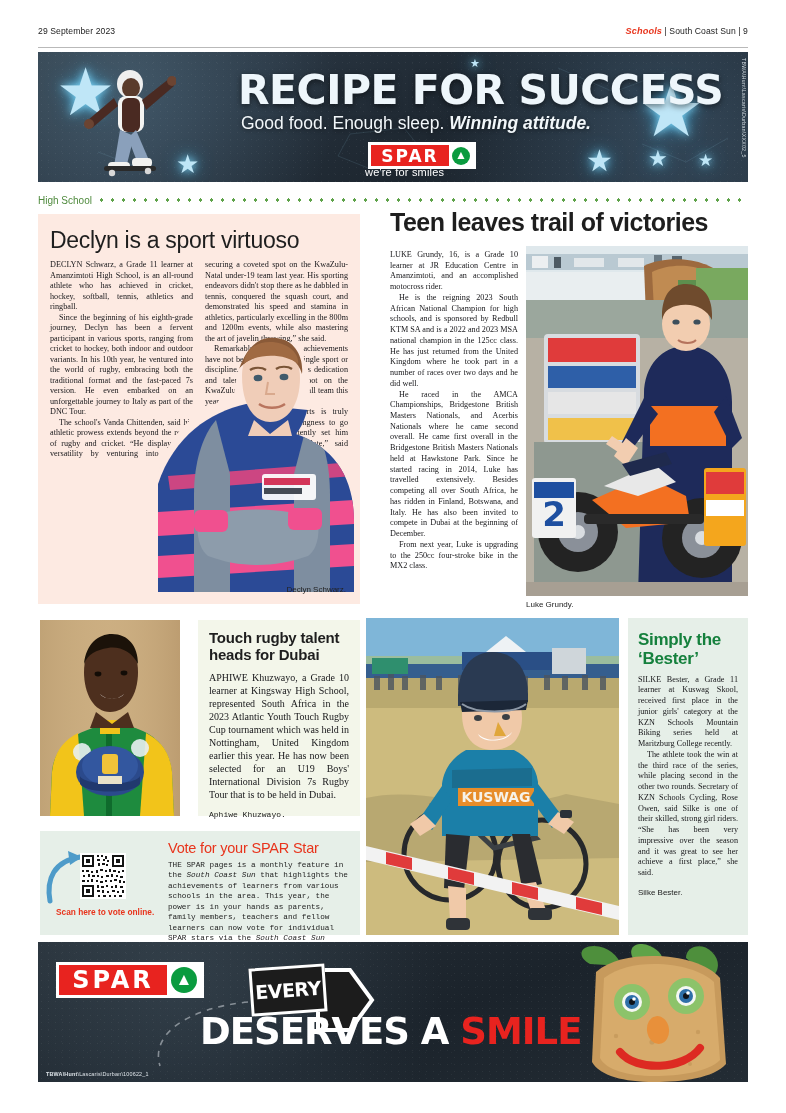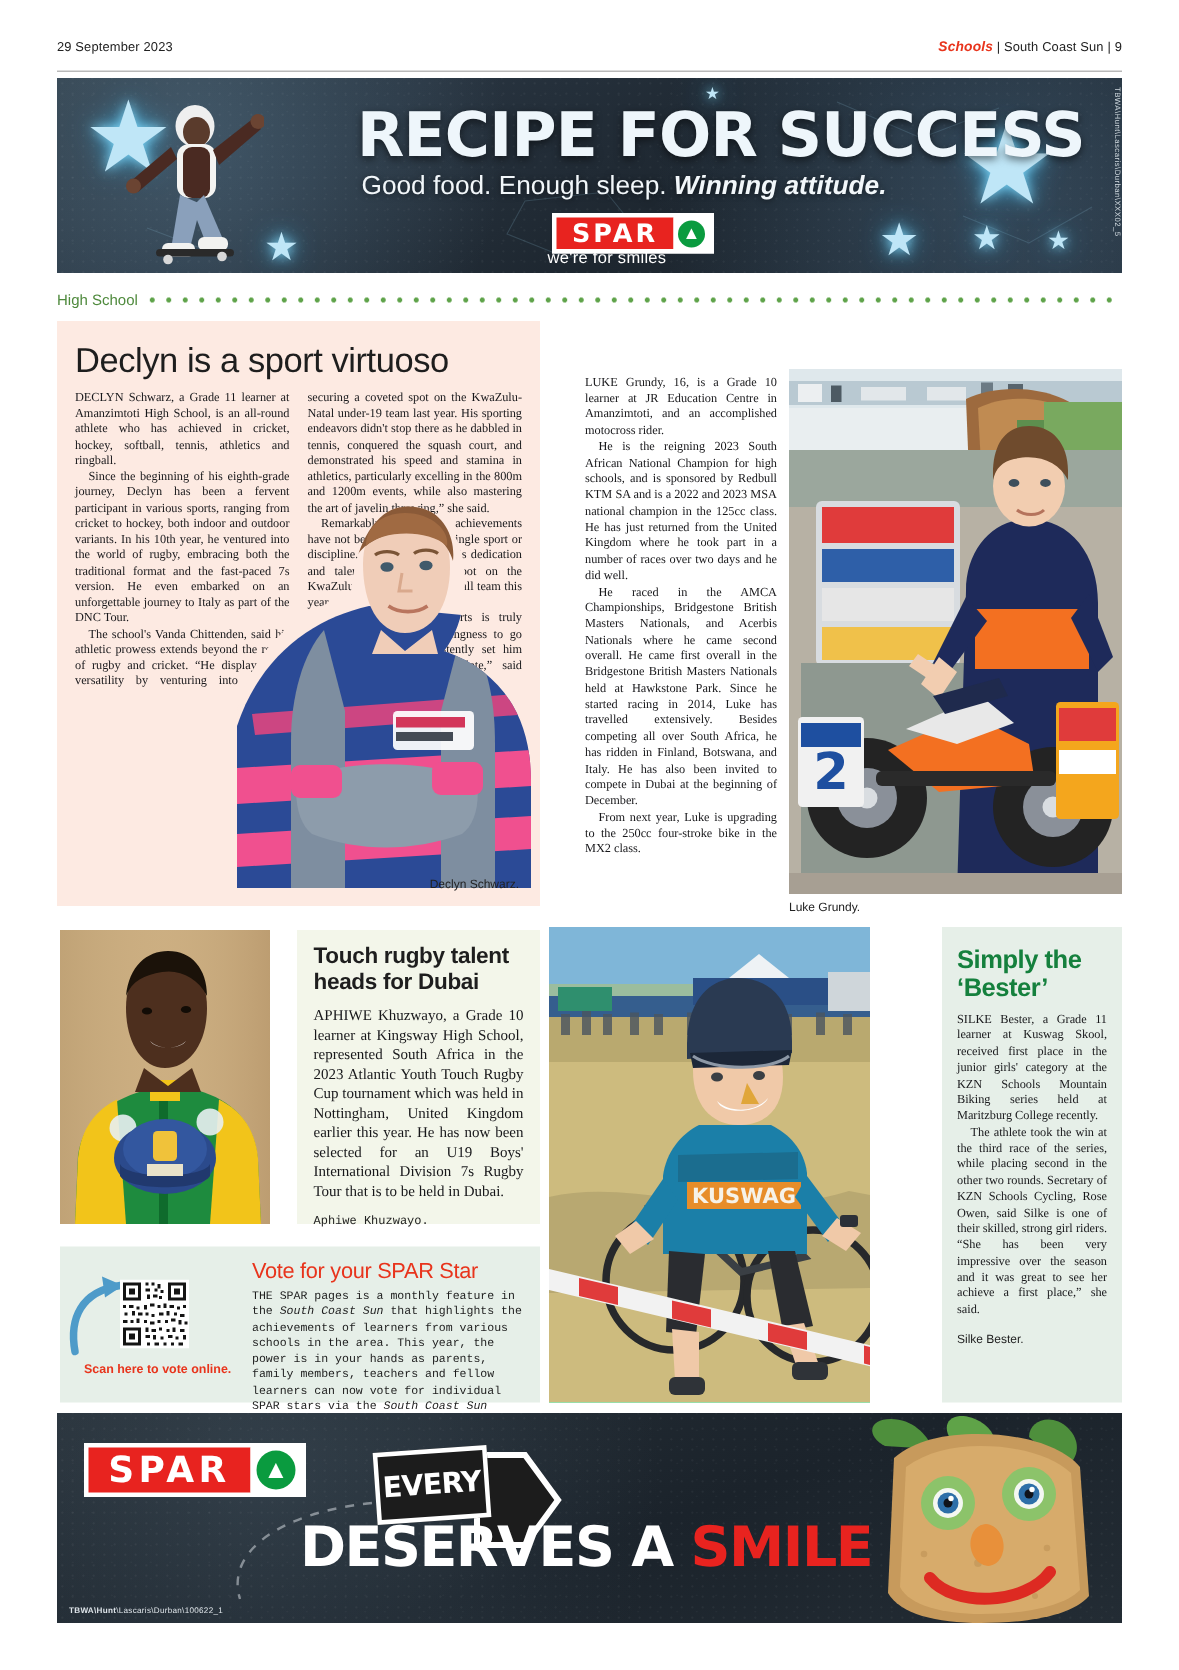--- a/index.html
+++ b/index.html
@@ -185,22 +185,22 @@
   }
   .aphiwe-body { font-size:10px; line-height:1.3; text-align:justify; color:#17171a; }
   .aphiwe-body p { margin:0; }
   .aphiwe-cap {
     font-family:Liberation Mono, monospace; font-size:8px; color:#222;
     margin-top:9px;
   }
 
   
   .silke-photo {
-    position:absolute; left:366px; top:618px; width:214px; height:317px;
-    overflow:hidden; background:#22c55e;
+    position:absolute; left:366px; top:618px; width:253px; height:317px;
+    overflow:hidden; background:#bef264;
   }
   .story-silke {
     position:absolute; left:628px; top:618px; width:120px; height:317px;
     background:#e6efe8; padding:10px 10px;
   }
   .h-silke {
     font-family:"Liberation Sans", sans-serif;
     font-size:17px; line-height:1.14; color:#15803d; margin:2px 0 6px 0;
     letter-spacing:-.3px;
   }
@@ -400,20 +400,21 @@
           <path d="M101 80 C108 85 120 85 127 80" stroke="#b9755e" stroke-width="2.4" fill="none"></path>
           <path d="M96 96 L112 110 L130 96 L134 112 L90 112 Z" fill="#f0cdb8"></path>
         </g>
       </svg>
     </div>
 
     <div class="declyn-caption">Declyn Schwarz.</div>
   </div>
 
   <div class="story-luke">
+    <h1 class="h-luke">Teen leaves trail of victories</h1>
     <div class="luke-body">
       <p>LUKE Grundy, 16, is a Grade 10 learner at JR Education Centre in Amanzimtoti, and an accomplished motocross rider.</p>
       <p>He is the reigning 2023 South African National Champion for high schools, and is sponsored by Redbull KTM SA and is a 2022 and 2023 MSA national champion in the 125cc class. He has just returned from the United Kingdom where he took part in a number of races over two days and he did well.</p>
       <p>He raced in the AMCA Championships, Bridgestone British Masters Nationals, and Acerbis Nationals where he came second overall. He came first overall in the Bridgestone British Masters Nationals held at Hawkstone Park. Since he started racing in 2014, Luke has travelled extensively. Besides competing all over South Africa, he has ridden in Finland, Botswana, and Italy. He has also been invited to compete in Dubai at the beginning of December.</p>
       <p>From next year, Luke is upgrading to the 250cc four-stroke bike in the MX2 class.</p>
     </div>
 
     <div class="luke-photo">
       <svg viewBox="0 0 222 350" width="222" height="350">
         <rect x="0" y="0" width="222" height="350" fill="#cfe0e9"></rect>

